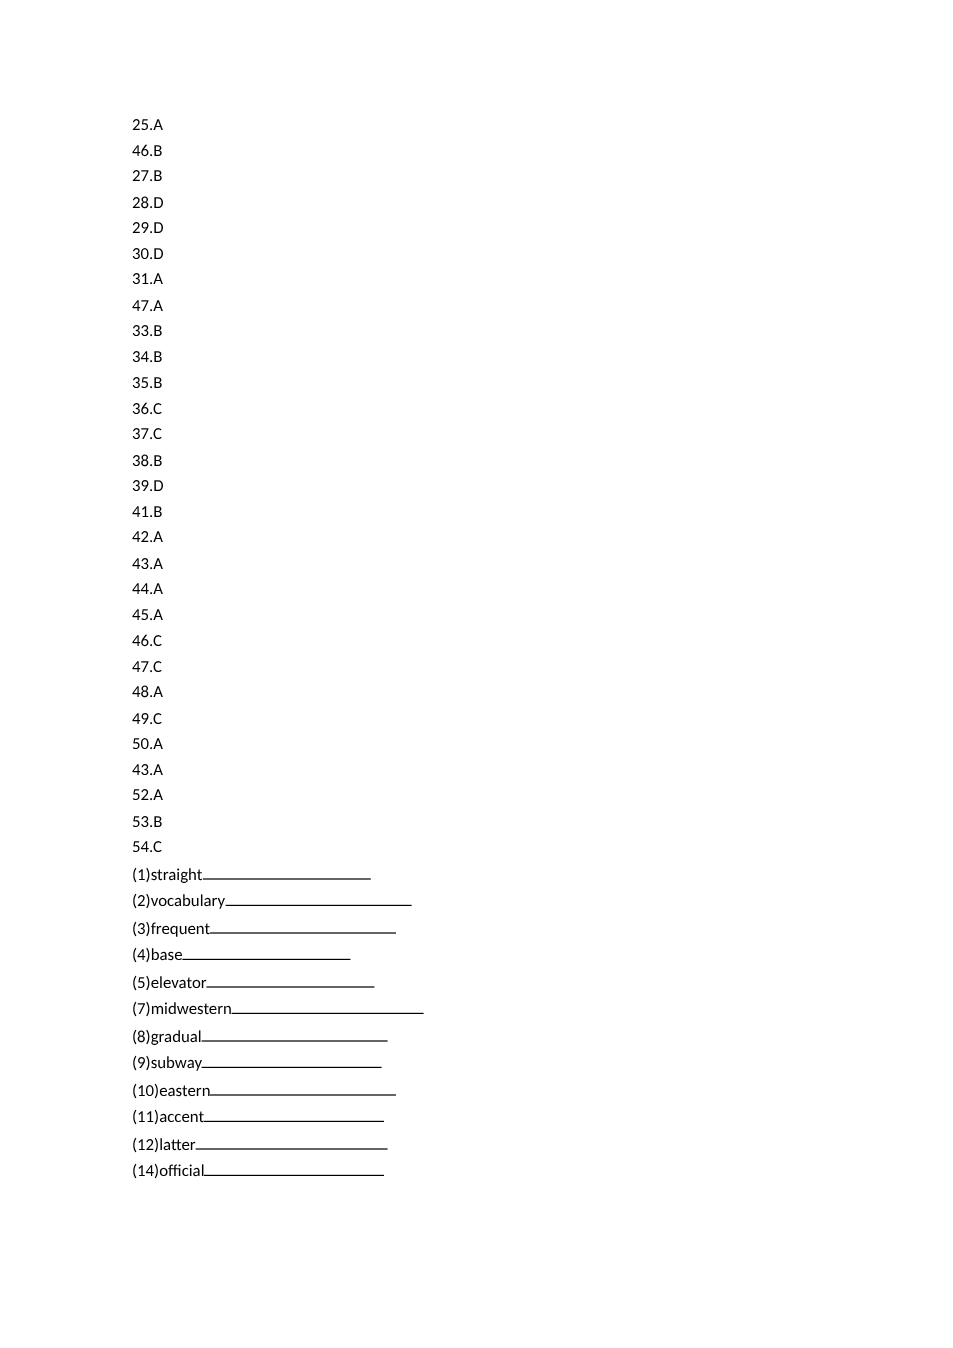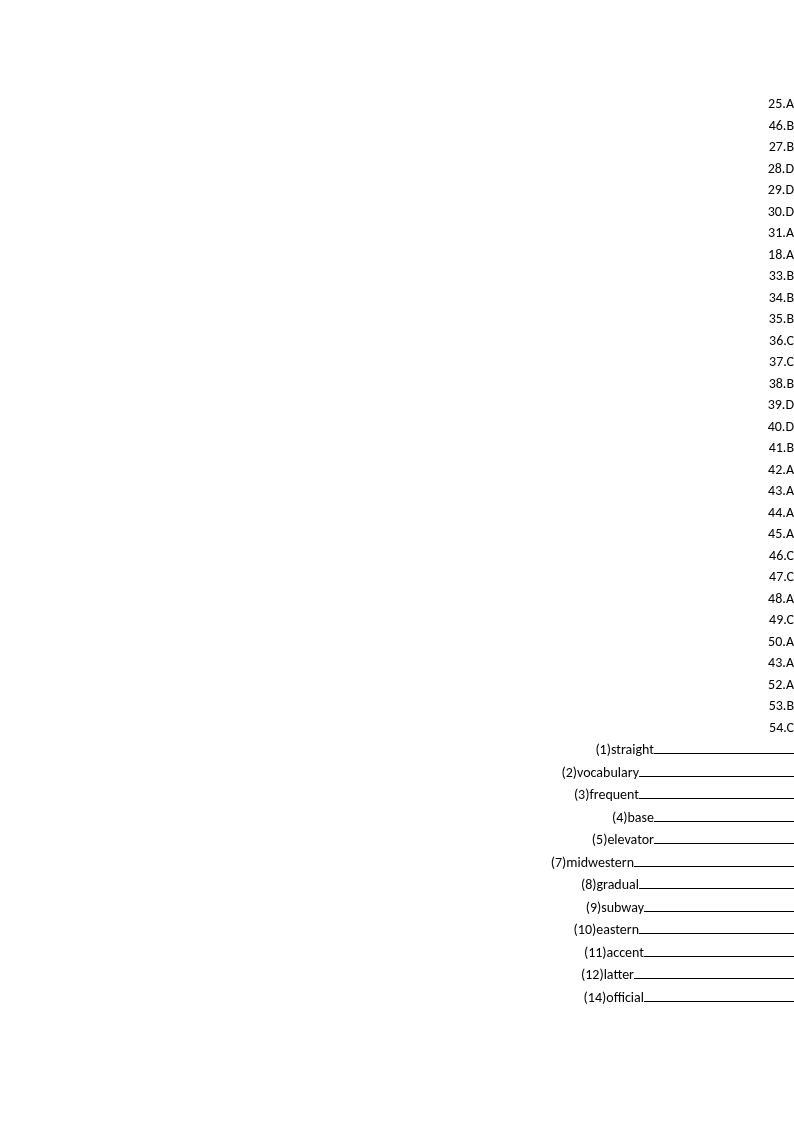--- a/index.html
+++ b/index.html
@@ -13,49 +13,47 @@
       background: white;
       font-family: Calibri, Arial, sans-serif;
       font-size: 14px;
       color: #000;
       padding-top: 93px;
       padding-left: 110px;
     }
     .line {
       line-height: 21.5px;
       white-space: nowrap;
-      text-align: right;
     }
     .underline {
       display: inline-block;
       border-bottom: 1px solid #000;
       height: 16px;
       vertical-align: baseline;
     }
   </style>
 </head>
 <body>
 
 <div id="container">
     <div class="line"><span>25.A</span></div>
     <div class="line"><span>46.B</span></div>
     <div class="line"><span>27.B</span></div>
     <div class="line"><span>28.D</span></div>
     <div class="line"><span>29.D</span></div>
     <div class="line"><span>30.D</span></div>
     <div class="line"><span>31.A</span></div>
-    <div class="line"><span>18.A</span></div>
+    <div class="line"><span>47.A</span></div>
     <div class="line"><span>33.B</span></div>
     <div class="line"><span>34.B</span></div>
     <div class="line"><span>35.B</span></div>
     <div class="line"><span>36.C</span></div>
     <div class="line"><span>37.C</span></div>
     <div class="line"><span>38.B</span></div>
     <div class="line"><span>39.D</span></div>
-    <div class="line"><span>40.D</span></div>
     <div class="line"><span>41.B</span></div>
     <div class="line"><span>42.A</span></div>
     <div class="line"><span>43.A</span></div>
     <div class="line"><span>44.A</span></div>
     <div class="line"><span>45.A</span></div>
     <div class="line"><span>46.C</span></div>
     <div class="line"><span>47.C</span></div>
     <div class="line"><span>48.A</span></div>
     <div class="line"><span>49.C</span></div>
     <div class="line"><span>50.A</span></div>

